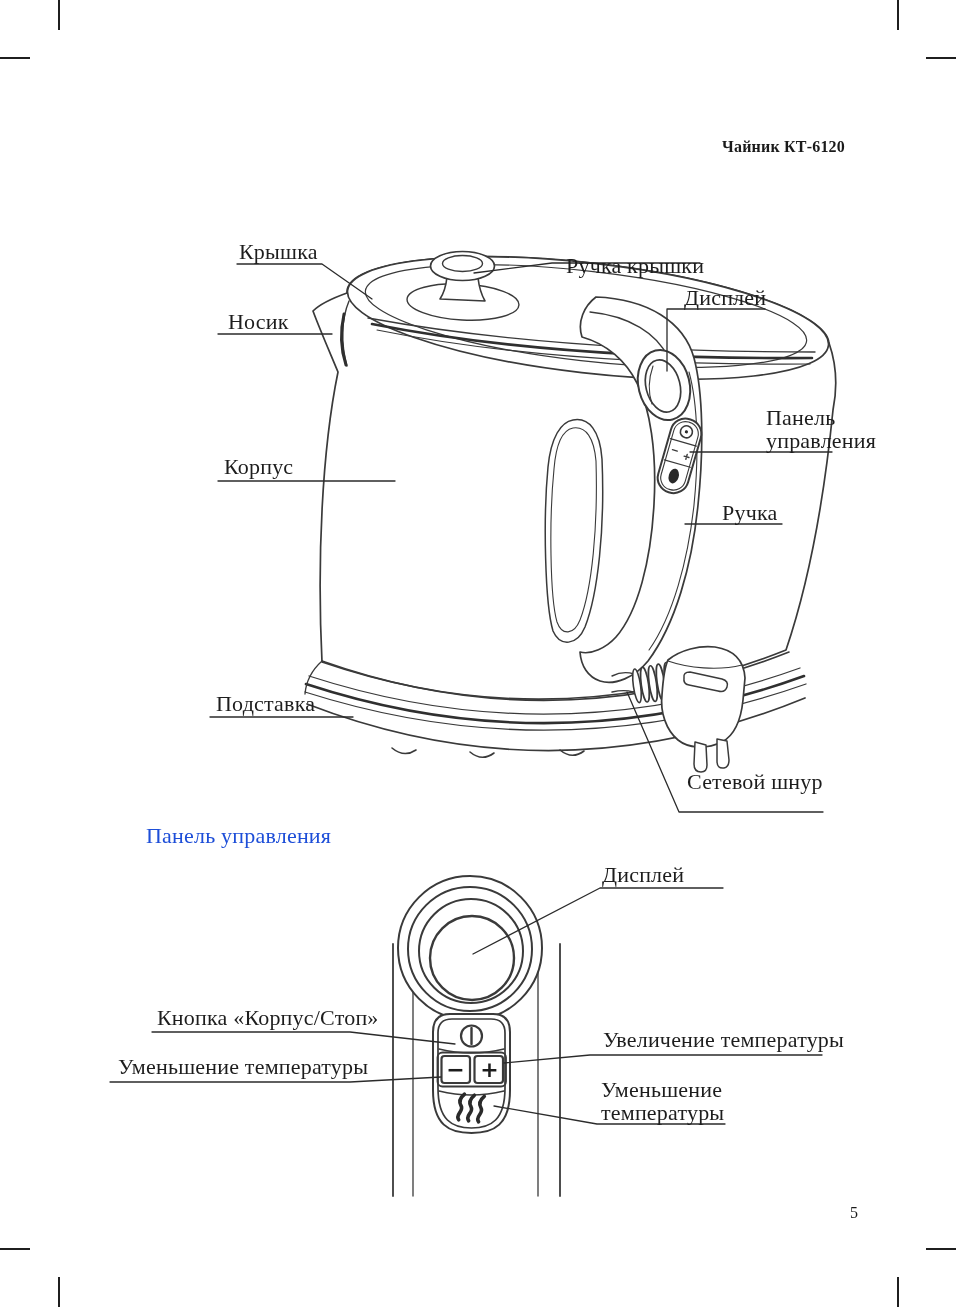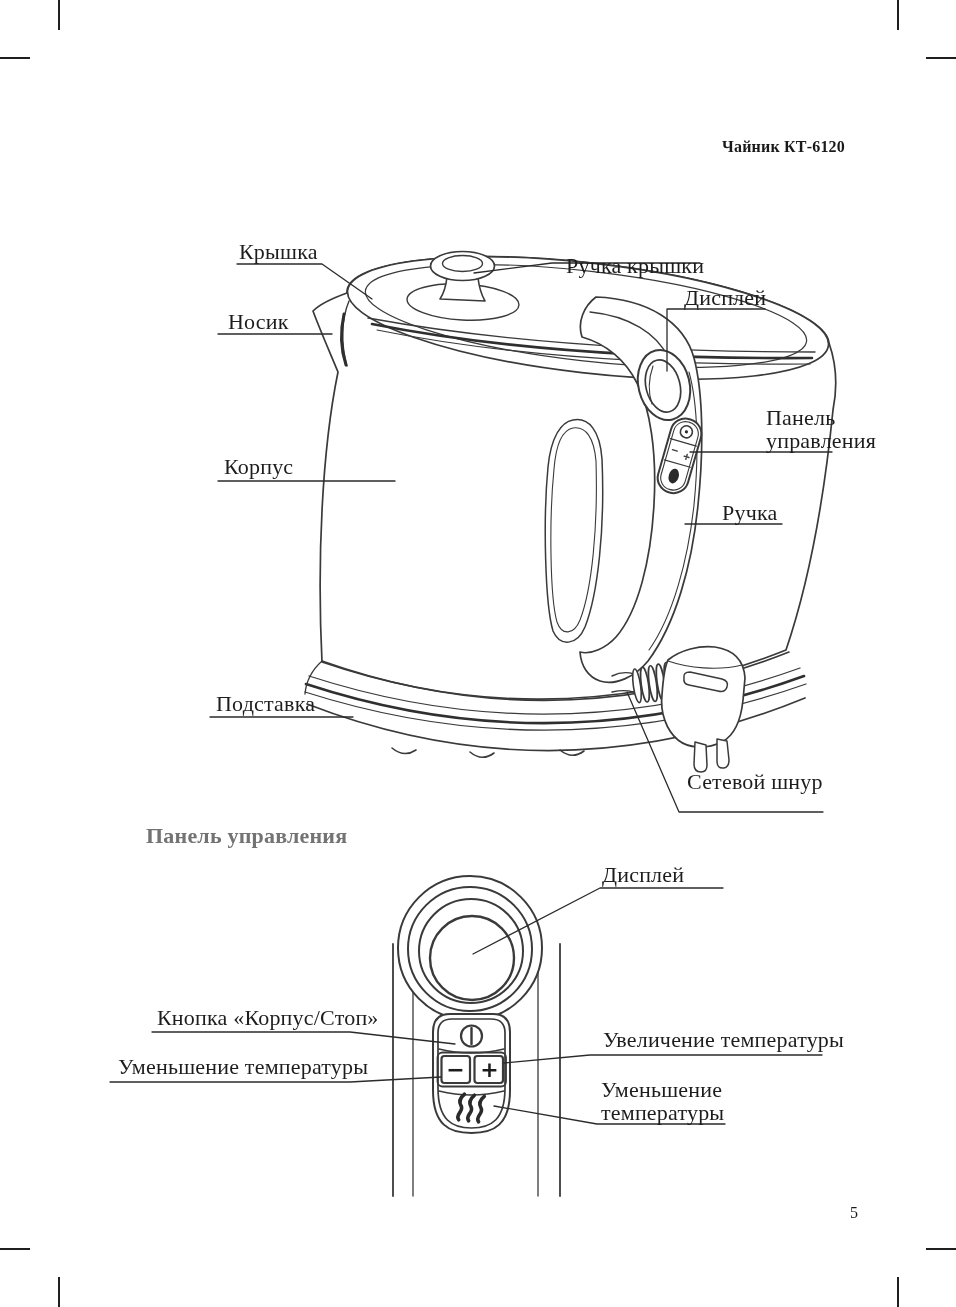--- a/index.html
+++ b/index.html
@@ -3,22 +3,22 @@
 <meta charset="utf-8">
 <style>
   html,body{margin:0;padding:0;background:#e8e8e8;}
   .page{position:relative;width:956px;height:1307px;background:#ffffff;overflow:hidden;
         font-family:"Liberation Serif",serif;}
   .cropmark{position:absolute;background:#1f1f1f;}
   .hdr{position:absolute;left:722px;top:138px;font-size:16px;font-weight:bold;color:#1a1a1a;
        letter-spacing:.2px;white-space:nowrap;}
   .title{position:absolute;left:0;top:181px;width:956px;text-align:center;font-size:27px;
          font-weight:bold;color:#1a1a1a;letter-spacing:.3px;}
-  .section-heading{position:absolute;left:146px;top:823px;font-size:22px;font-weight:bold;
-         color:#737373;letter-spacing:.2px;}
+  .section-heading{position:absolute;left:146px;top:823px;font-size:22px;font-weight:normal;
+         color:#1d4ed8;letter-spacing:.2px;}
   .label{position:absolute;font-size:22px;line-height:1.09;color:#1d1d1d;white-space:nowrap;
          letter-spacing:.2px;}
   .label.two-line{line-height:23px;}
   .pagenum{position:absolute;left:842px;top:1204px;width:24px;text-align:center;
          font-size:16px;color:#1a1a1a;}
   .drawing-svg{position:absolute;left:0;top:0;width:956px;height:1307px;}
   .glyph{position:absolute;font-family:"DejaVu Sans",sans-serif;font-weight:bold;
          font-size:22px;color:#1c1c1c;text-align:center;line-height:27px;}
   .glyph-minus{left:441px;top:1056px;width:29px;height:27px;}
   .glyph-plus{left:475px;top:1056px;width:29px;height:27px;}

